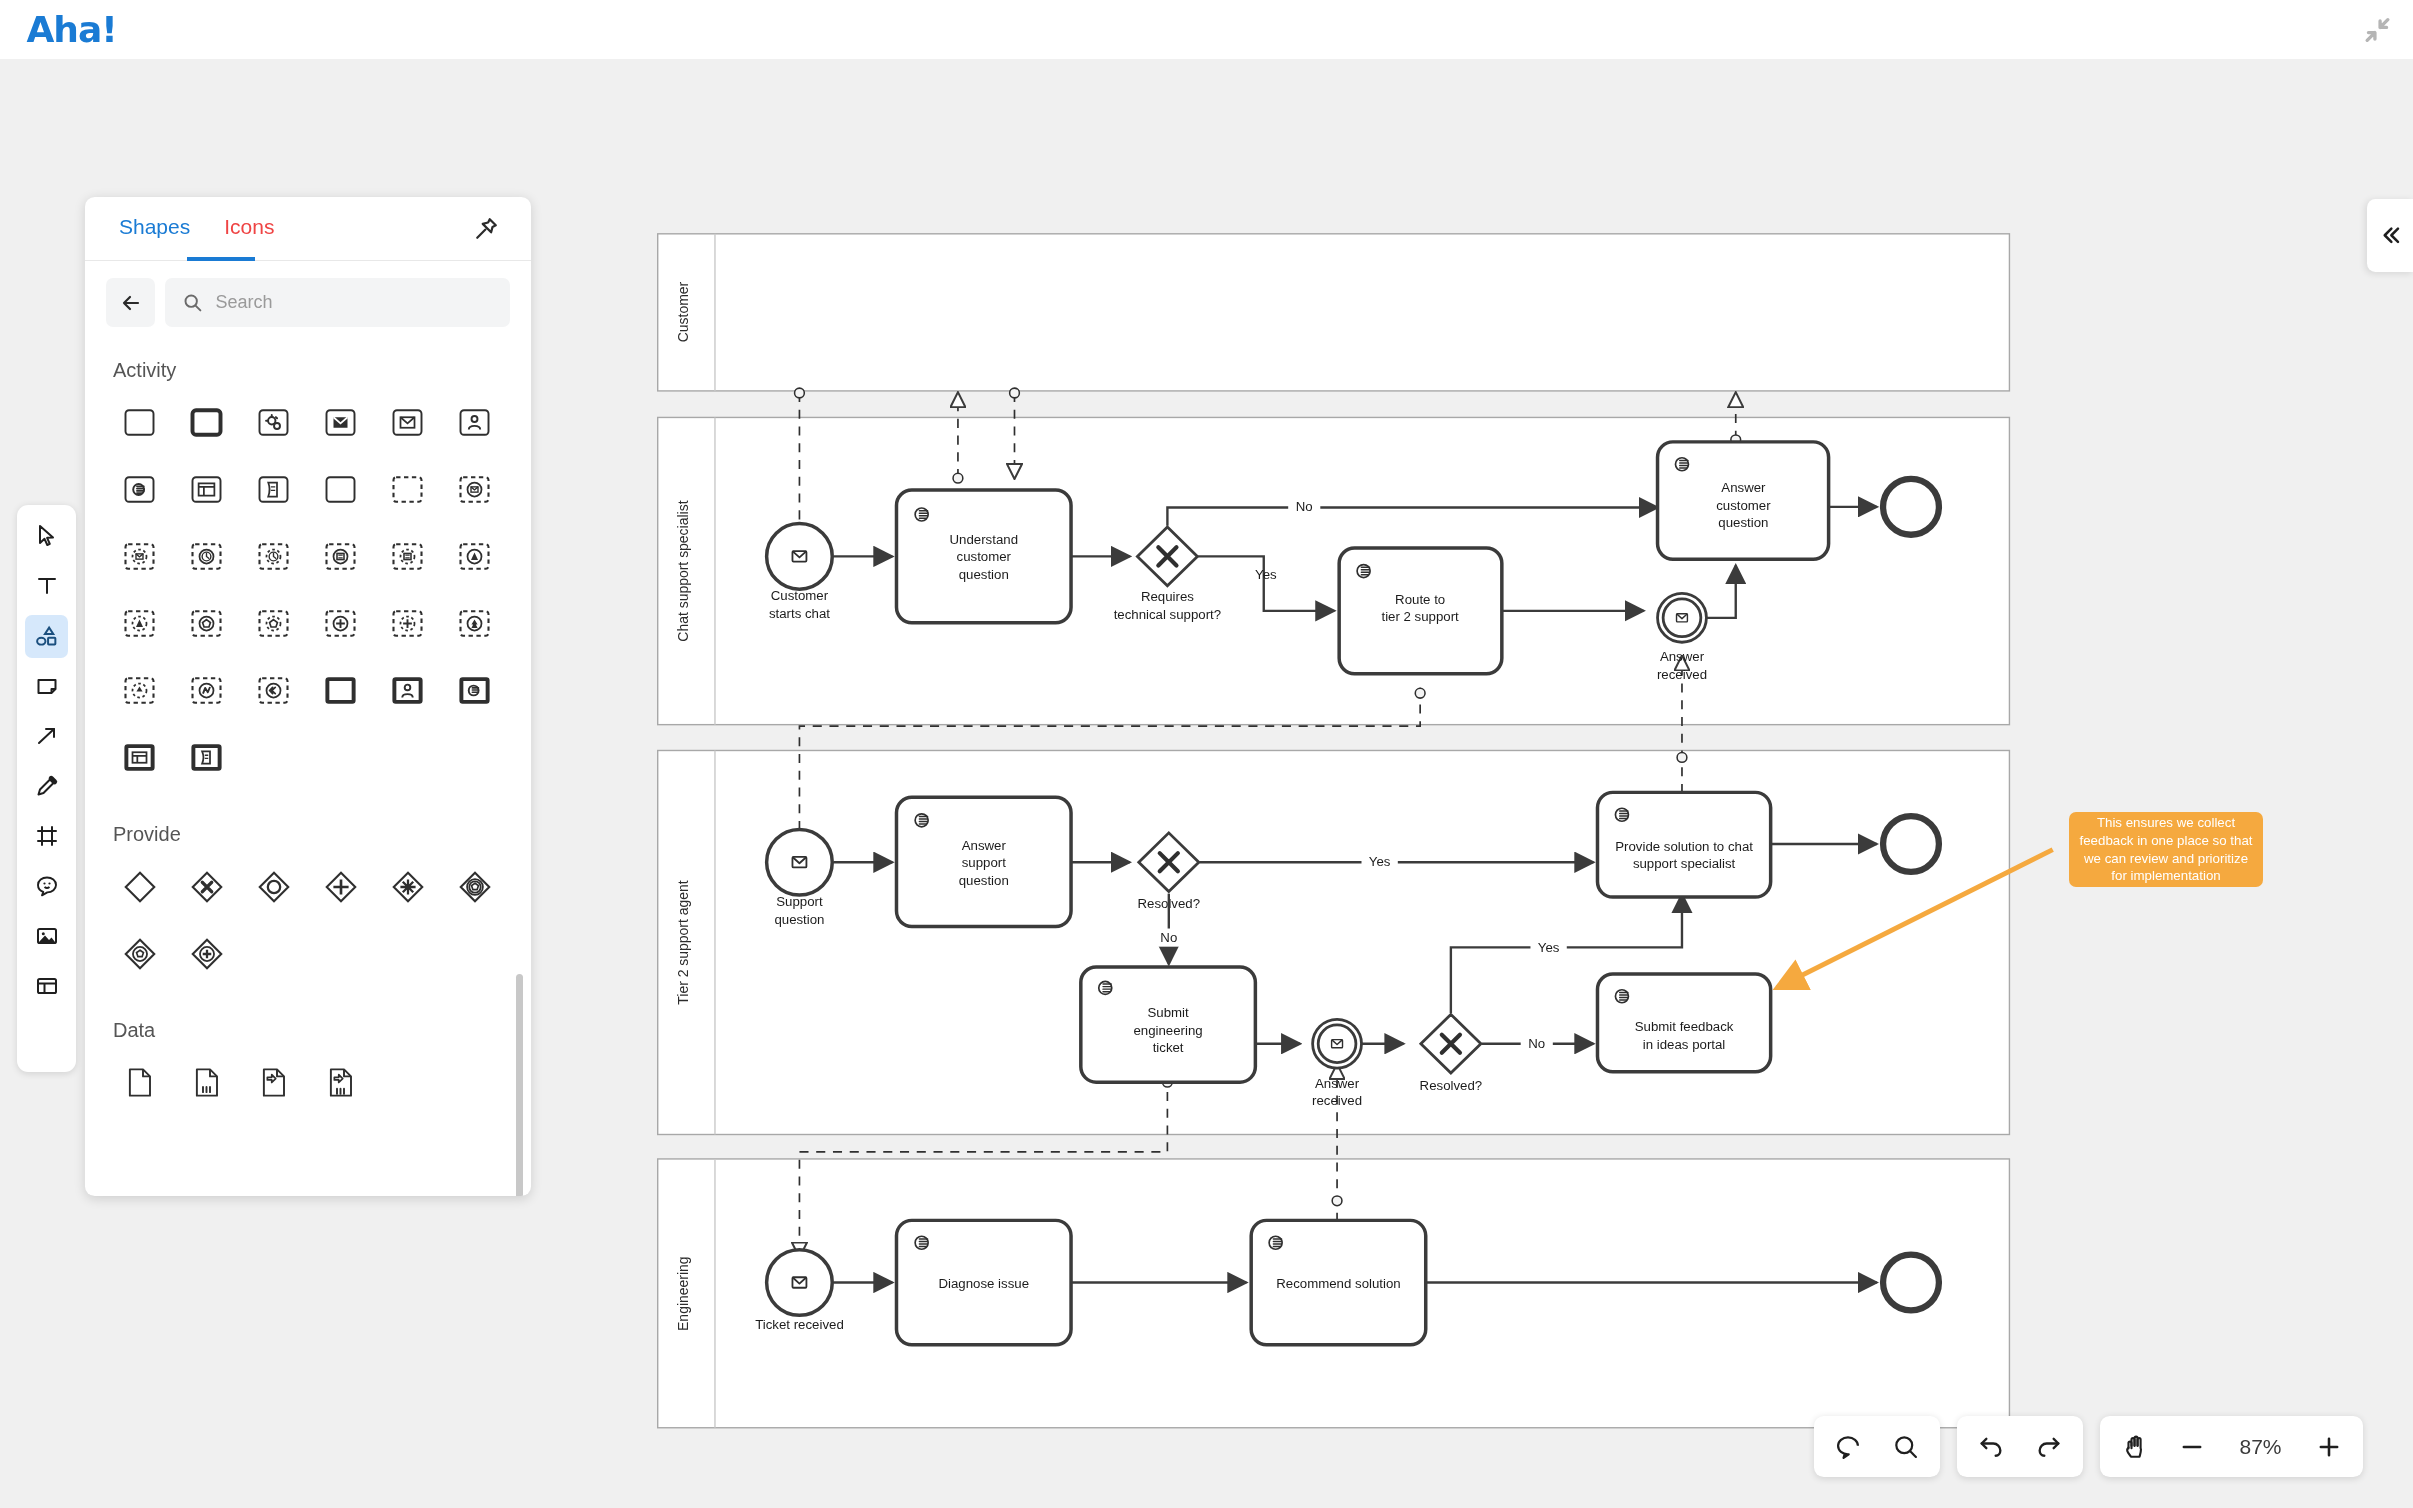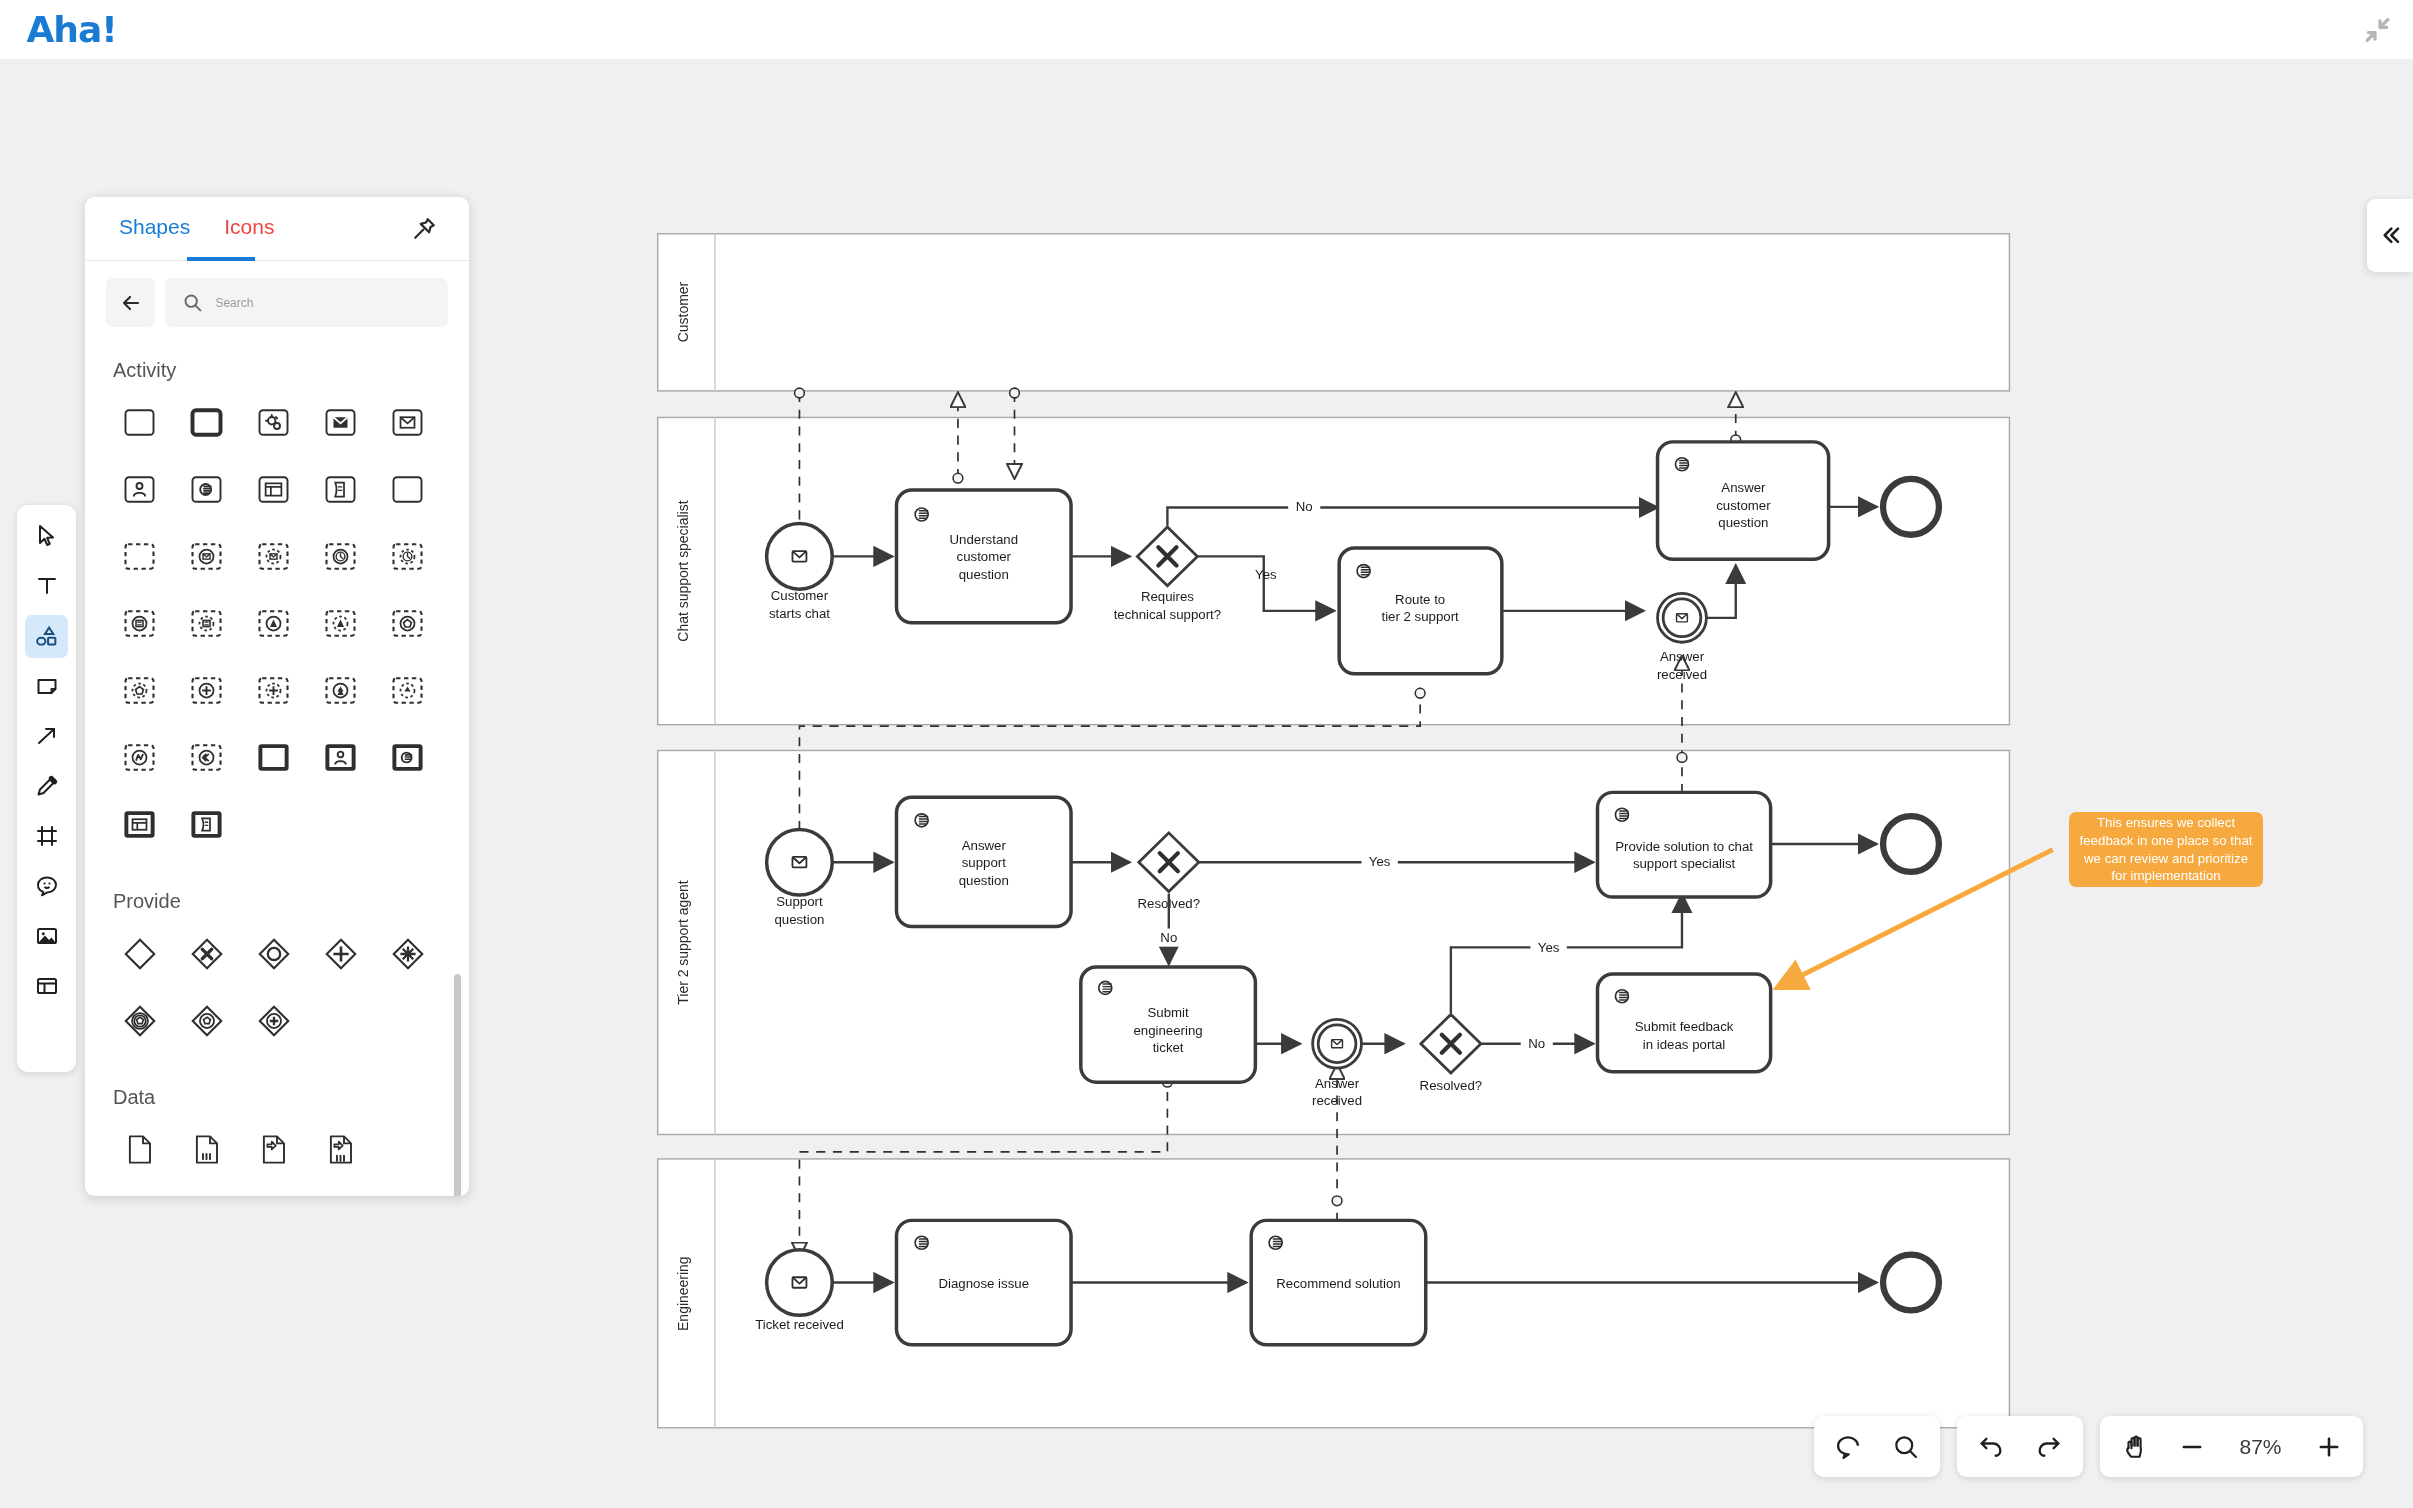--- a/index.html
+++ b/index.html
@@ -40,21 +40,21 @@
   }
   .tool{
     width:43px;height:43px;border-radius:7px;display:flex;align-items:center;
     justify-content:center;cursor:pointer;
   }
   .tool.active{ background:#d6e8fb; }
   .tool svg{ display:block; }
 
   
   #panel{
-    position:absolute; left:85px; top:138px; width:384px; height:999px;
+    position:absolute; left:85px; top:138px; width:446px; height:999px;
     background:#ffffff; border-radius:9.8px;
     box-shadow:0 2.1px 11.2px rgba(0,0,0,.14);
     z-index:5; overflow:hidden;
   }
   #tabs{
     height:64px; display:flex; align-items:center; position:relative;
     border-bottom:1.4px solid #e8e8e8;
   }
   .tab{
     font-size:21px; color:#ef4444; margin-left:34px; cursor:pointer;
@@ -74,21 +74,21 @@
   }
   #backbtn{
     width:49px;height:49px;border-radius:7px;background:#f3f4f5;
     display:flex;align-items:center;justify-content:center;cursor:pointer;flex:none;
   }
   #searchbox{
     flex:1; height:49px; border-radius:7px; background:#f3f4f5;
     display:flex; align-items:center; padding-left:17px; gap:12.6px; cursor:text;
   }
   #searchbox input{
-    border:none;background:transparent;outline:none;font-size:12px;color:#4c1d95;
+    border:none;background:transparent;outline:none;font-size:18px;color:#4c1d95;
     font-family:"Liberation Sans", sans-serif; width:80%;
   }
   #searchbox input::placeholder{ color:#9a9a9a; }
 
   #shapebody{ padding:0 21px; position:relative; }
   .seclabel{
     font-size:20px; color:#555; margin:32px 0 7px 7px;
   }
   .grid{ display:flex; flex-wrap:wrap; }
   .cell{

